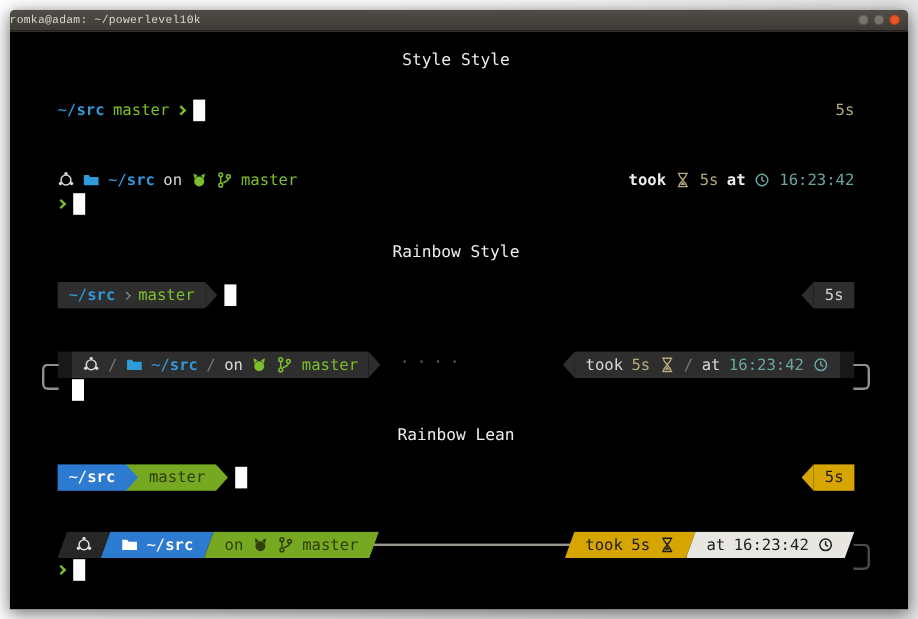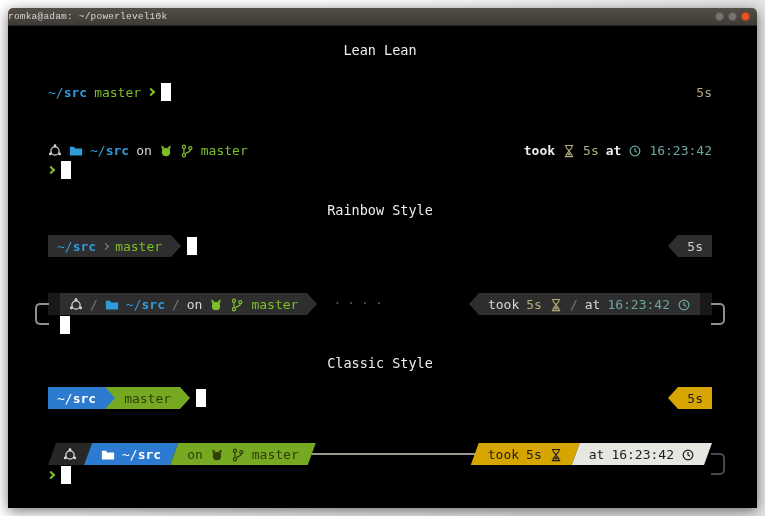--- a/index.html
+++ b/index.html
@@ -114,21 +114,21 @@
     <span class="title">romka@adam: ~/powerlevel10k</span>
     <span class="controls">
       <span class="wbtn"></span>
       <span class="wbtn"></span>
       <span class="wbtn close"></span>
     </span>
   </div>
 
   <div class="term">
 
-    <div class="center mt-a">Lean Lean</div>
+    <div class="center mt-a">Style Style</div>
 
     <div class="tline between mt-b">
       <span class="grp">
         <span class="blue"><span>~/</span><b>src</b></span>
         <span class="green">master</span>
         <span class="green chv"></span>
         <span class="cursor"></span>
       </span>
       <span class="olive">5s</span>
     </div>
@@ -233,21 +233,21 @@
                 <use href="#i-clock"></use>
               </svg></span>
         </span>
         <span class="lead"></span>
       </div>
       <div class="tline">
         <span class="cursor" style="margin-left:12px;"></span>
       </div>
     </div>
 
-    <div class="center mt-g">Classic Style</div>
+    <div class="center mt-g">Rainbow Lean</div>
 
     <div class="bar between mt-h">
       <span class="grp" style="gap:6px;">
         <span class="bar">
           <span class="seg" style="background:var(--rainbow-blue,#2d7ad1);color:#fff;">
             <span><span>~/</span><b>src</b></span>
           </span>
           <span class="cap" style="border-left:10px solid var(--rainbow-blue,#2d7ad1);background:var(--rainbow-green,#76a821);"></span>
           <span class="seg dk-on-green" style="background:var(--rainbow-green,#76a821);">
             <span>master</span>

